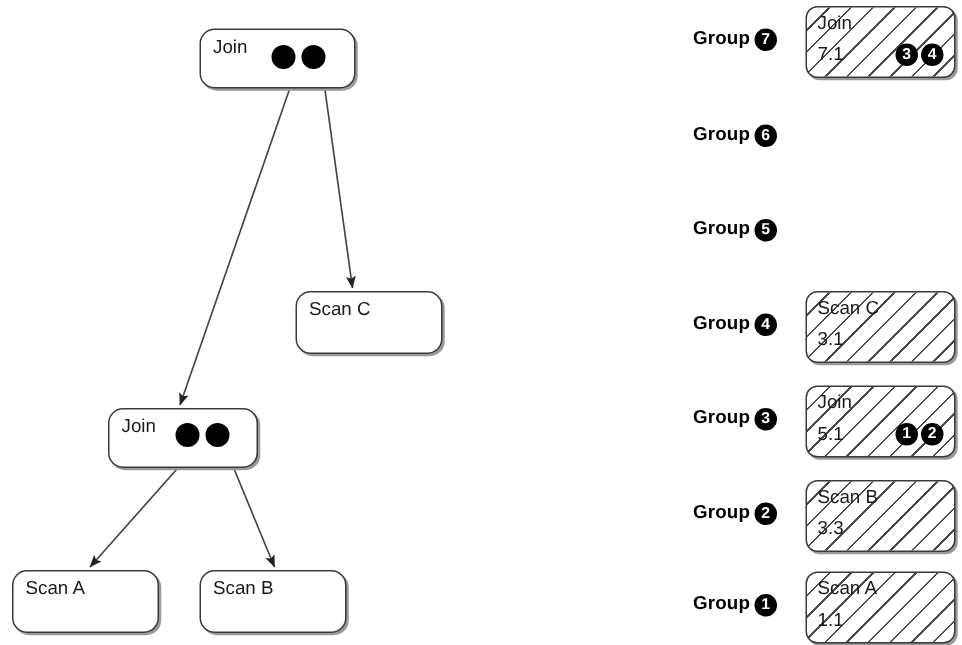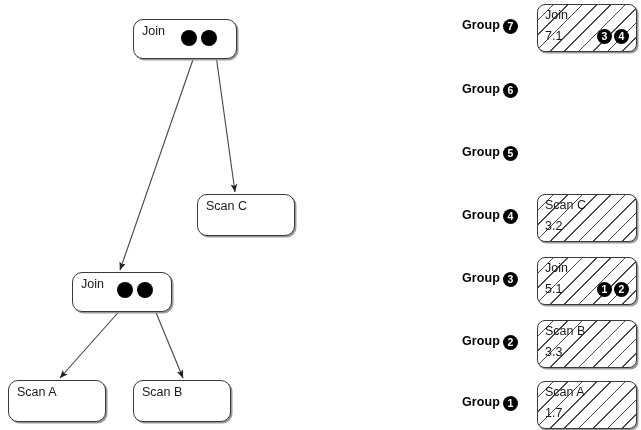--- a/index.html
+++ b/index.html
@@ -192,21 +192,21 @@
       </div>
       <div class="group-row" style="top: 131px;">
         <div class="group-label">Group</div>
         <div class="badge group-badge">5</div>
       </div>
       <div class="group-row" style="top: 194px;">
         <div class="group-label">Group</div>
         <div class="badge group-badge">4</div>
         <div class="gbox">
           <div class="gbox-op">Scan C</div>
-          <div class="gbox-id">3.2</div>
+          <div class="gbox-id">3.1</div>
         </div>
       </div>
       <div class="group-row" style="top: 257px;">
         <div class="group-label">Group</div>
         <div class="badge group-badge">3</div>
         <div class="gbox">
           <div class="gbox-op">Join</div>
           <div class="gbox-id">5.1</div>
           <div class="gbox-badges"><span class="badge">1</span><span class="badge">2</span></div>
         </div>
@@ -217,18 +217,18 @@
         <div class="gbox">
           <div class="gbox-op">Scan B</div>
           <div class="gbox-id">3.3</div>
         </div>
       </div>
       <div class="group-row" style="top: 381px;">
         <div class="group-label">Group</div>
         <div class="badge group-badge">1</div>
         <div class="gbox">
           <div class="gbox-op">Scan A</div>
-          <div class="gbox-id">1.7</div>
+          <div class="gbox-id">1.1</div>
         </div>
       </div>
     </div>
 
 </div>
 
 </body></html>

